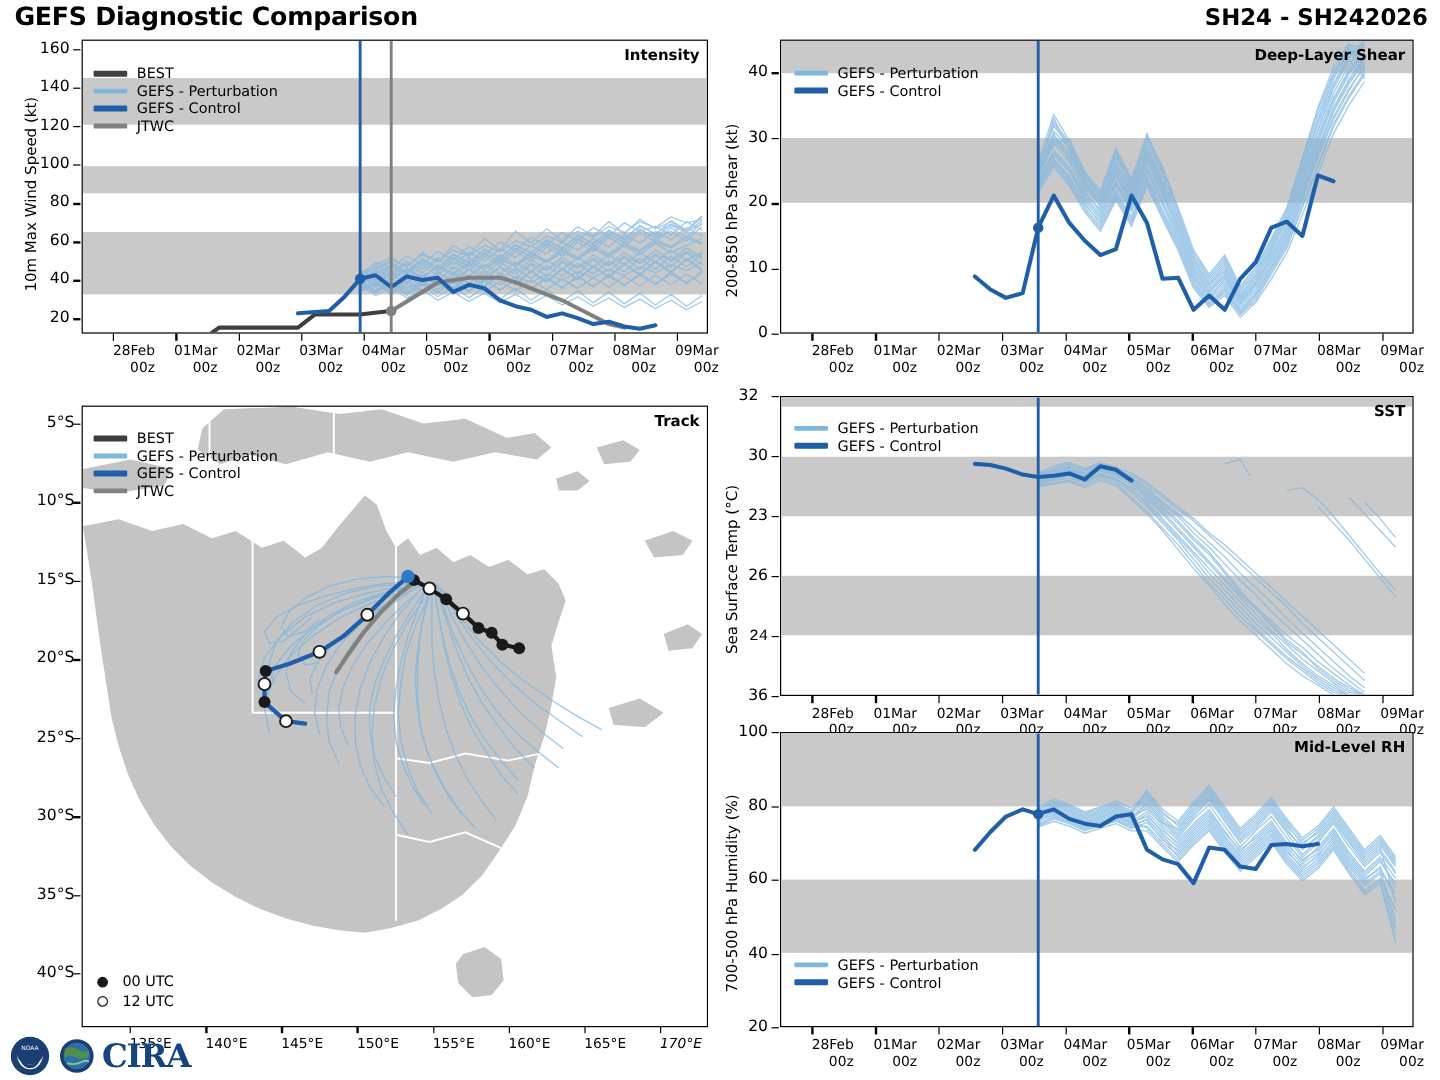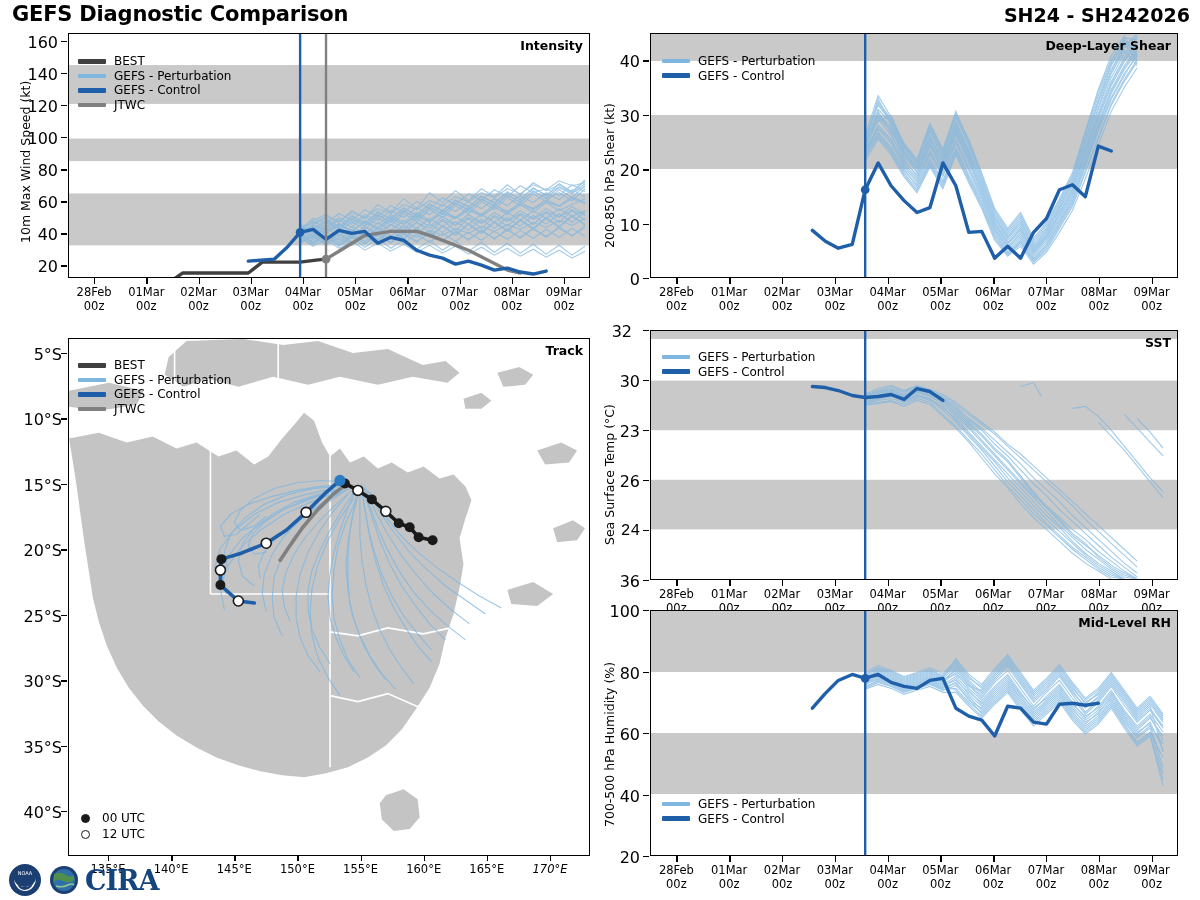--- a/index.html
+++ b/index.html
@@ -9,22 +9,22 @@
   .title-right{position:absolute;right:10px;top:4px;font-size:19px;font-weight:bold;}
 
   .panel{position:absolute;box-sizing:border-box;}
   .frame{position:absolute;left:0;top:0;right:0;bottom:0;border:1.3px solid #000;overflow:hidden;background:#fff;}
   .plotsvg{position:absolute;left:0;top:0;width:100%;height:100%;display:block;}
 
   .corner-label{position:absolute;right:7px;top:5px;font-size:12.5px;font-weight:bold;z-index:9;}
 
   .ylabel{position:absolute;font-size:12.5px;white-space:nowrap;
           transform-origin:0 0;transform:rotate(-90deg);}
-  .ytick{position:absolute;font-size:16px;text-align:right;white-space:nowrap;}
-  .xtick{position:absolute;font-size:11.5px;text-align:center;white-space:nowrap;line-height:1.25;}
+  .ytick{position:absolute;font-size:13px;text-align:right;white-space:nowrap;}
+  .xtick{position:absolute;font-size:11.5px;text-align:right;white-space:nowrap;line-height:1.25;}
 
   .legend{position:absolute;z-index:10;font-size:12px;margin-top:16px;}
   .legend .row{display:flex;align-items:center;height:14.5px;}
   .legend .swatch{width:28px;height:4px;border-radius:1px;margin-right:8px;flex:0 0 28px;}
   .legend .swatch.thick{height:5px;}
   .legend .lbl{white-space:nowrap;}
 
   .maplegend{position:absolute;z-index:10;font-size:12px;}
   .maplegend .row{display:flex;align-items:center;height:16px;}
   .maplegend .dot{width:9px;height:9px;border-radius:50%;margin:0 12px 0 5px;flex:0 0 9px;box-sizing:border-box;}

